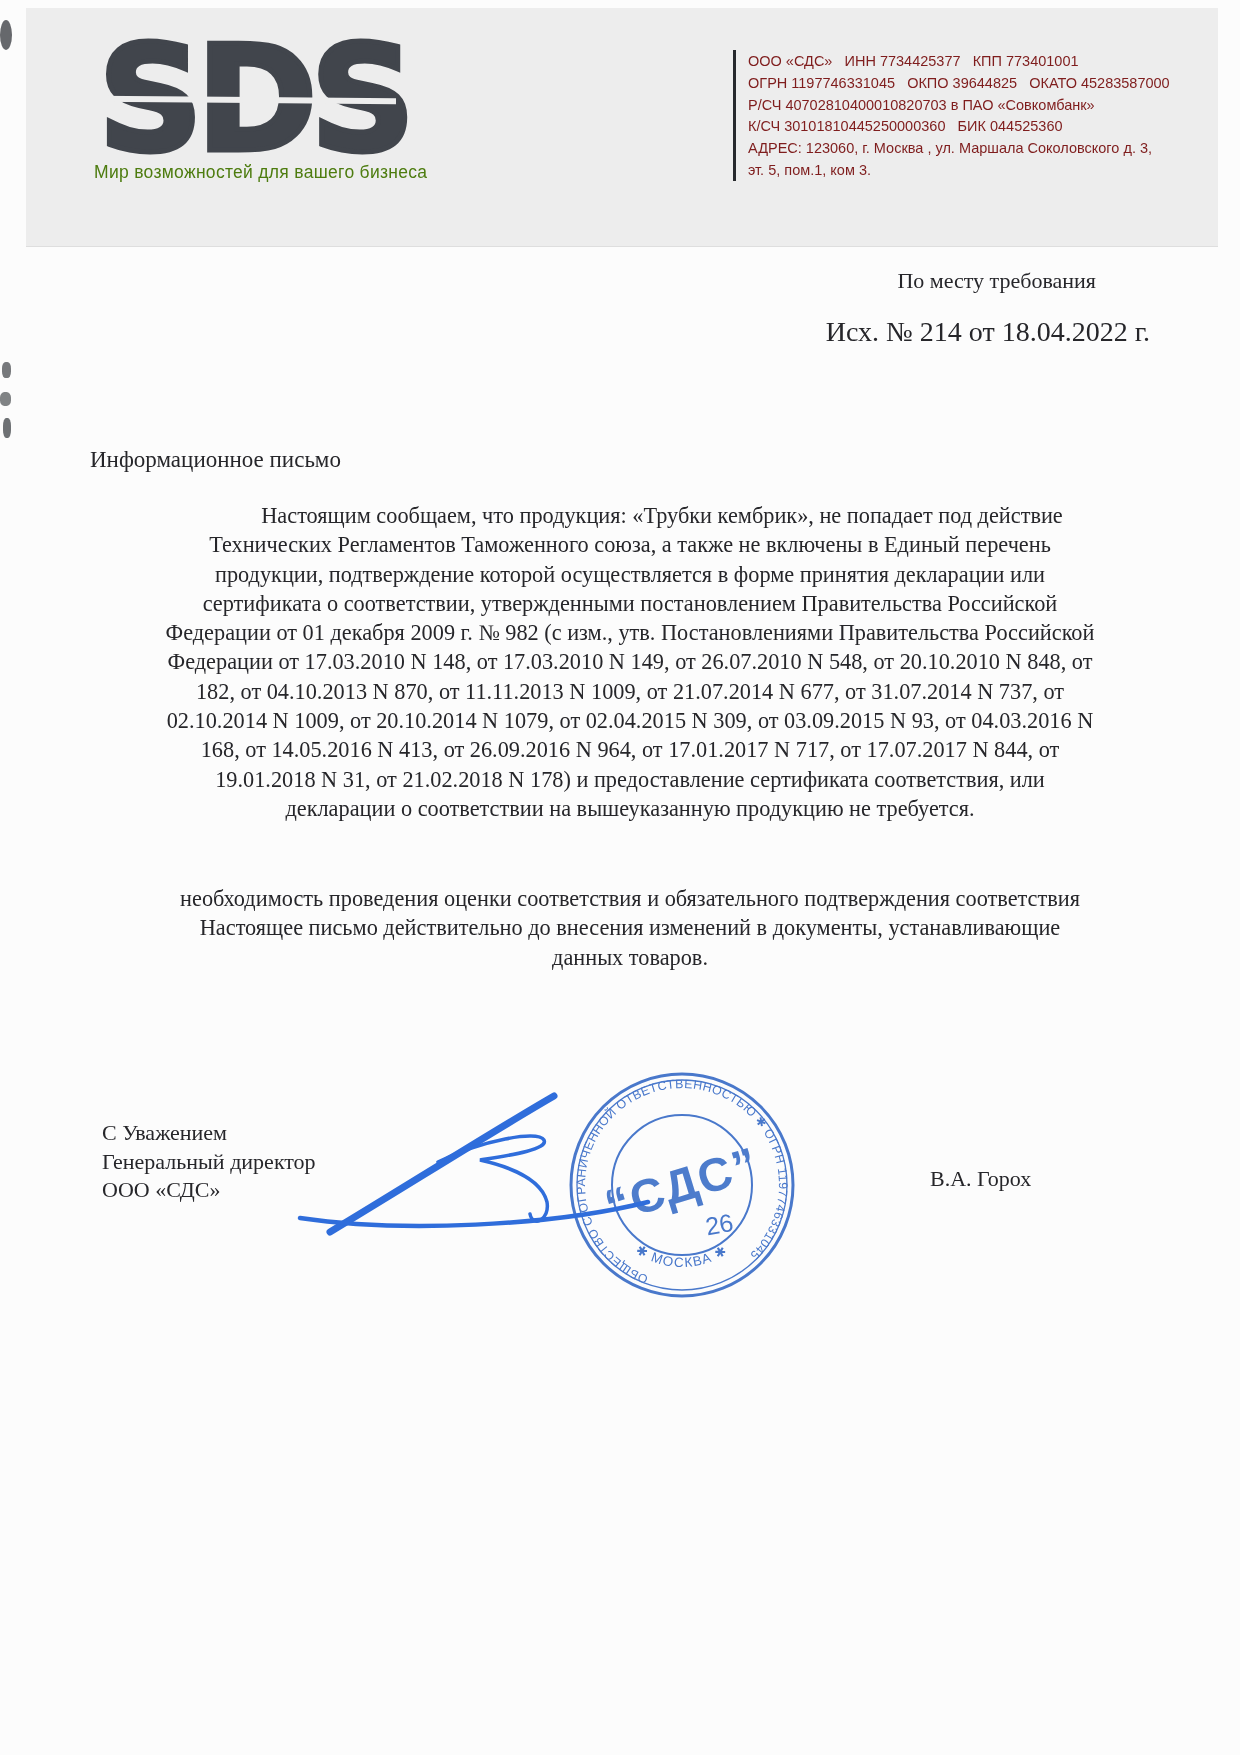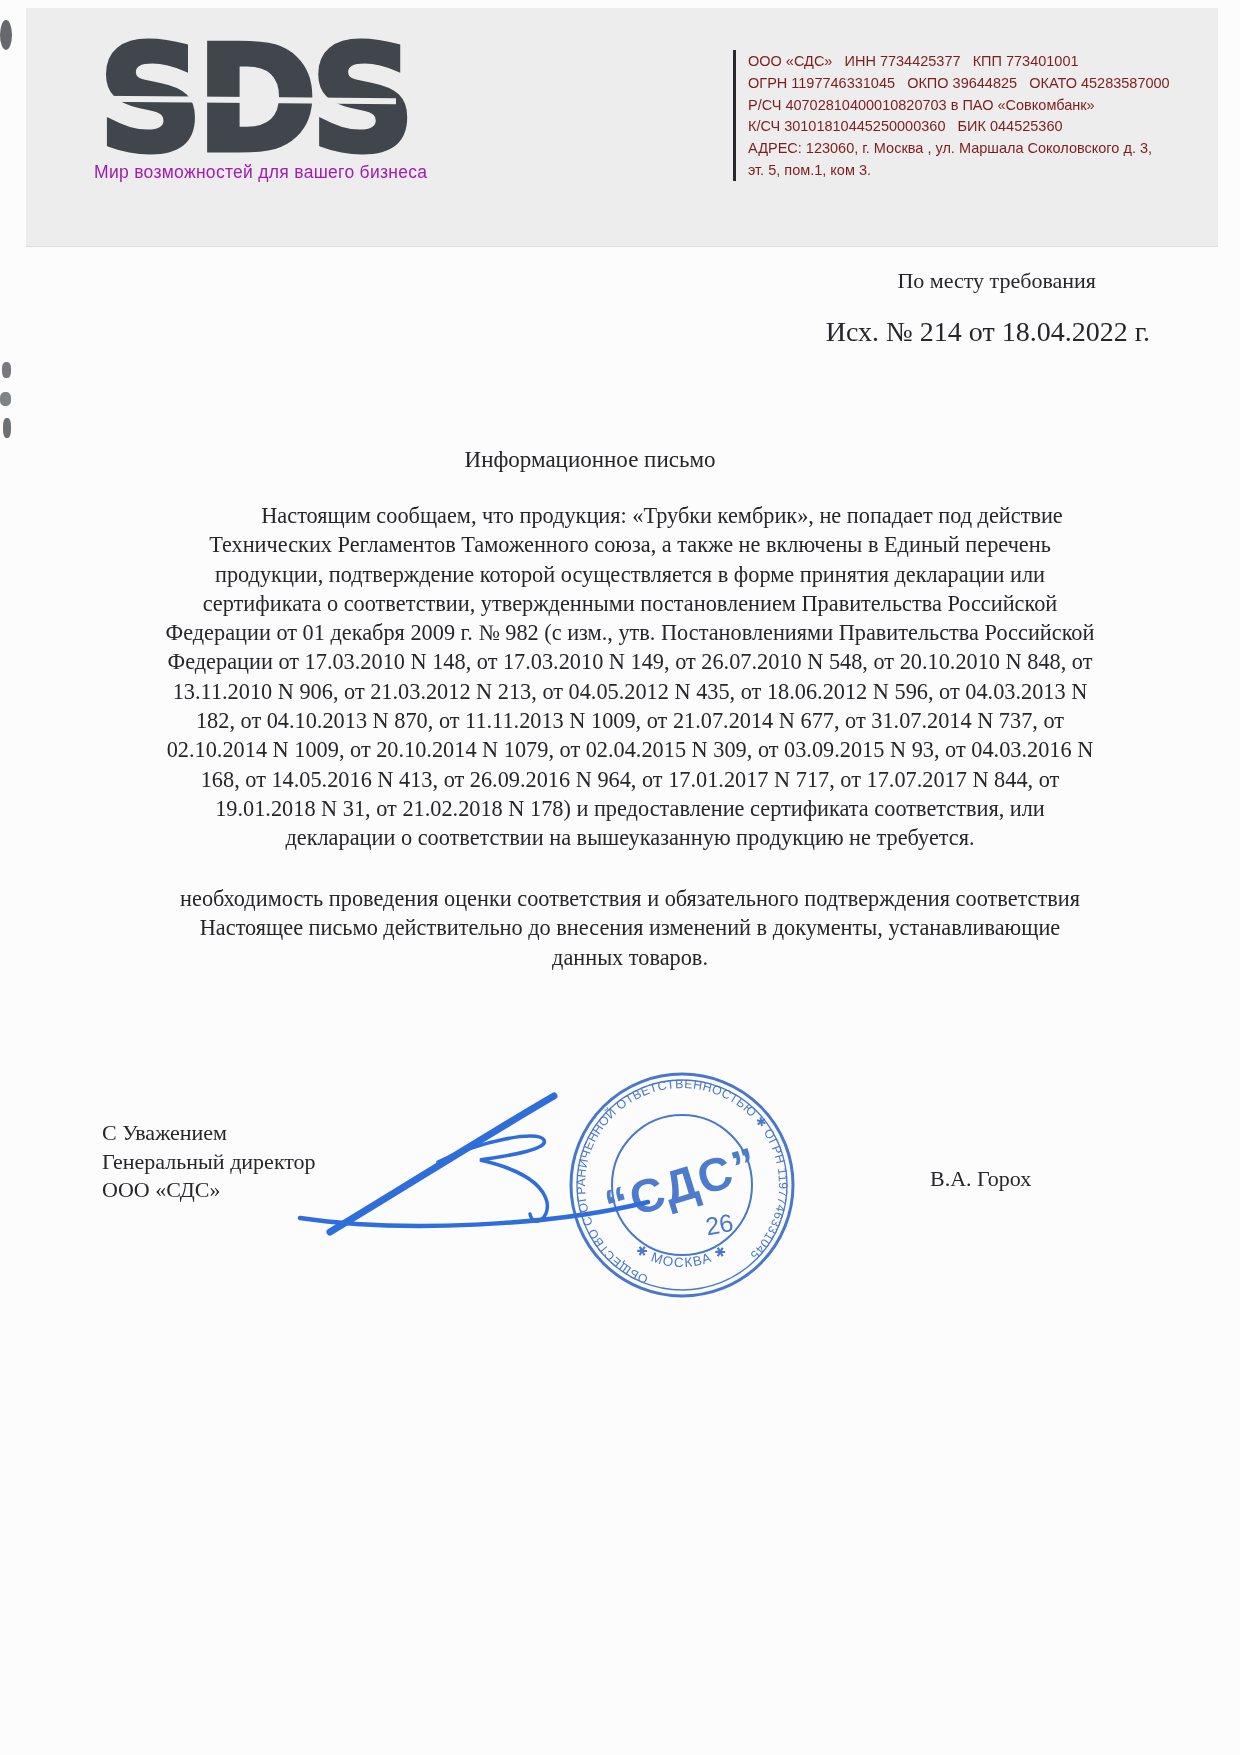--- a/index.html
+++ b/index.html
@@ -25,37 +25,37 @@
     letter-spacing:-7px;color:#41454c;
     -webkit-text-stroke:5px #41454c;
   }
   .logo-slit{
     position:absolute;left:96px;top:97px;width:300px;height:6px;
     background:#ededed;transform:rotate(0.5deg);
   }
   .tagline{
     position:absolute;left:94px;top:162px;
     font-family:"Liberation Sans", sans-serif;
-    font-size:17.5px;color:#a21caf;letter-spacing:.3px;
+    font-size:17.5px;color:#4d7c0f;letter-spacing:.3px;
   }
   .head-divider{
     position:absolute;left:733px;top:50px;width:3px;height:131px;
     background:#27292d;
   }
   .company{
     position:absolute;left:748px;top:51px;
     font-family:"Liberation Sans", sans-serif;
     font-size:14.5px;line-height:21.8px;color:#7f1d1d;
   }
   .company .line{white-space:nowrap;}
 
   
   .recipient{position:absolute;top:268px;right:144px;font-size:22px;}
   .reference{position:absolute;top:316px;right:90px;font-size:28px;}
-  .title{position:absolute;left:90px;top:447px;width:1000px;text-align:center;font-size:23px;}
+  .title{position:absolute;left:90px;top:447px;width:1000px;text-align:left;font-size:23px;}
   .para{position:absolute;left:90px;font-size:22.3px;line-height:29.3px;text-align:center;}
   .para .line{white-space:nowrap;}
   .para1{top:501px;width:1080px;}
   .para1 .line:first-child{text-indent:64px;}
   .para2{top:884px;width:1080px;}
   .signoff{position:absolute;left:90px;top:1119px;font-size:22px;line-height:28.5px;margin-left:12px;}
   .signoff .line{white-space:nowrap;}
   .signer{position:absolute;left:930px;top:1166px;font-size:22px;}
 
   
@@ -92,21 +92,20 @@
   <div class="reference">Исх. № 214 от 18.04.2022 г.</div>
   <div class="title">Информационное письмо</div>
 
   <div class="para para1">
       <div class="line">Настоящим сообщаем, что продукция: «Трубки кембрик», не попадает под действие</div>
       <div class="line">Технических Регламентов Таможенного союза, а также не включены в Единый перечень</div>
       <div class="line">продукции, подтверждение которой осуществляется в форме принятия декларации или</div>
       <div class="line">сертификата о соответствии, утвержденными постановлением Правительства Российской</div>
       <div class="line">Федерации от 01 декабря 2009 г. № 982 (с изм., утв. Постановлениями Правительства Российской</div>
       <div class="line">Федерации от 17.03.2010 N 148, от 17.03.2010 N 149, от 26.07.2010 N 548, от 20.10.2010 N 848, от</div>
-      <div class="line">13.11.2010 N 906, от 21.03.2012 N 213, от 04.05.2012 N 435, от 18.06.2012 N 596, от 04.03.2013 N</div>
       <div class="line">182, от 04.10.2013 N 870, от 11.11.2013 N 1009, от 21.07.2014 N 677, от 31.07.2014 N 737, от</div>
       <div class="line">02.10.2014 N 1009, от 20.10.2014 N 1079, от 02.04.2015 N 309, от 03.09.2015 N 93, от 04.03.2016 N</div>
       <div class="line">168, от 14.05.2016 N 413, от 26.09.2016 N 964, от 17.01.2017 N 717, от 17.07.2017 N 844, от</div>
       <div class="line">19.01.2018 N 31, от 21.02.2018 N 178) и предоставление сертификата соответствия, или</div>
       <div class="line">декларации о соответствии на вышеуказанную продукцию не требуется.</div>
     </div>
   <div class="para para2">
       <div class="line">необходимость проведения оценки соответствия и обязательного подтверждения соответствия</div>
       <div class="line">Настоящее письмо действительно до внесения изменений в документы, устанавливающие</div>
       <div class="line">данных товаров.</div>

